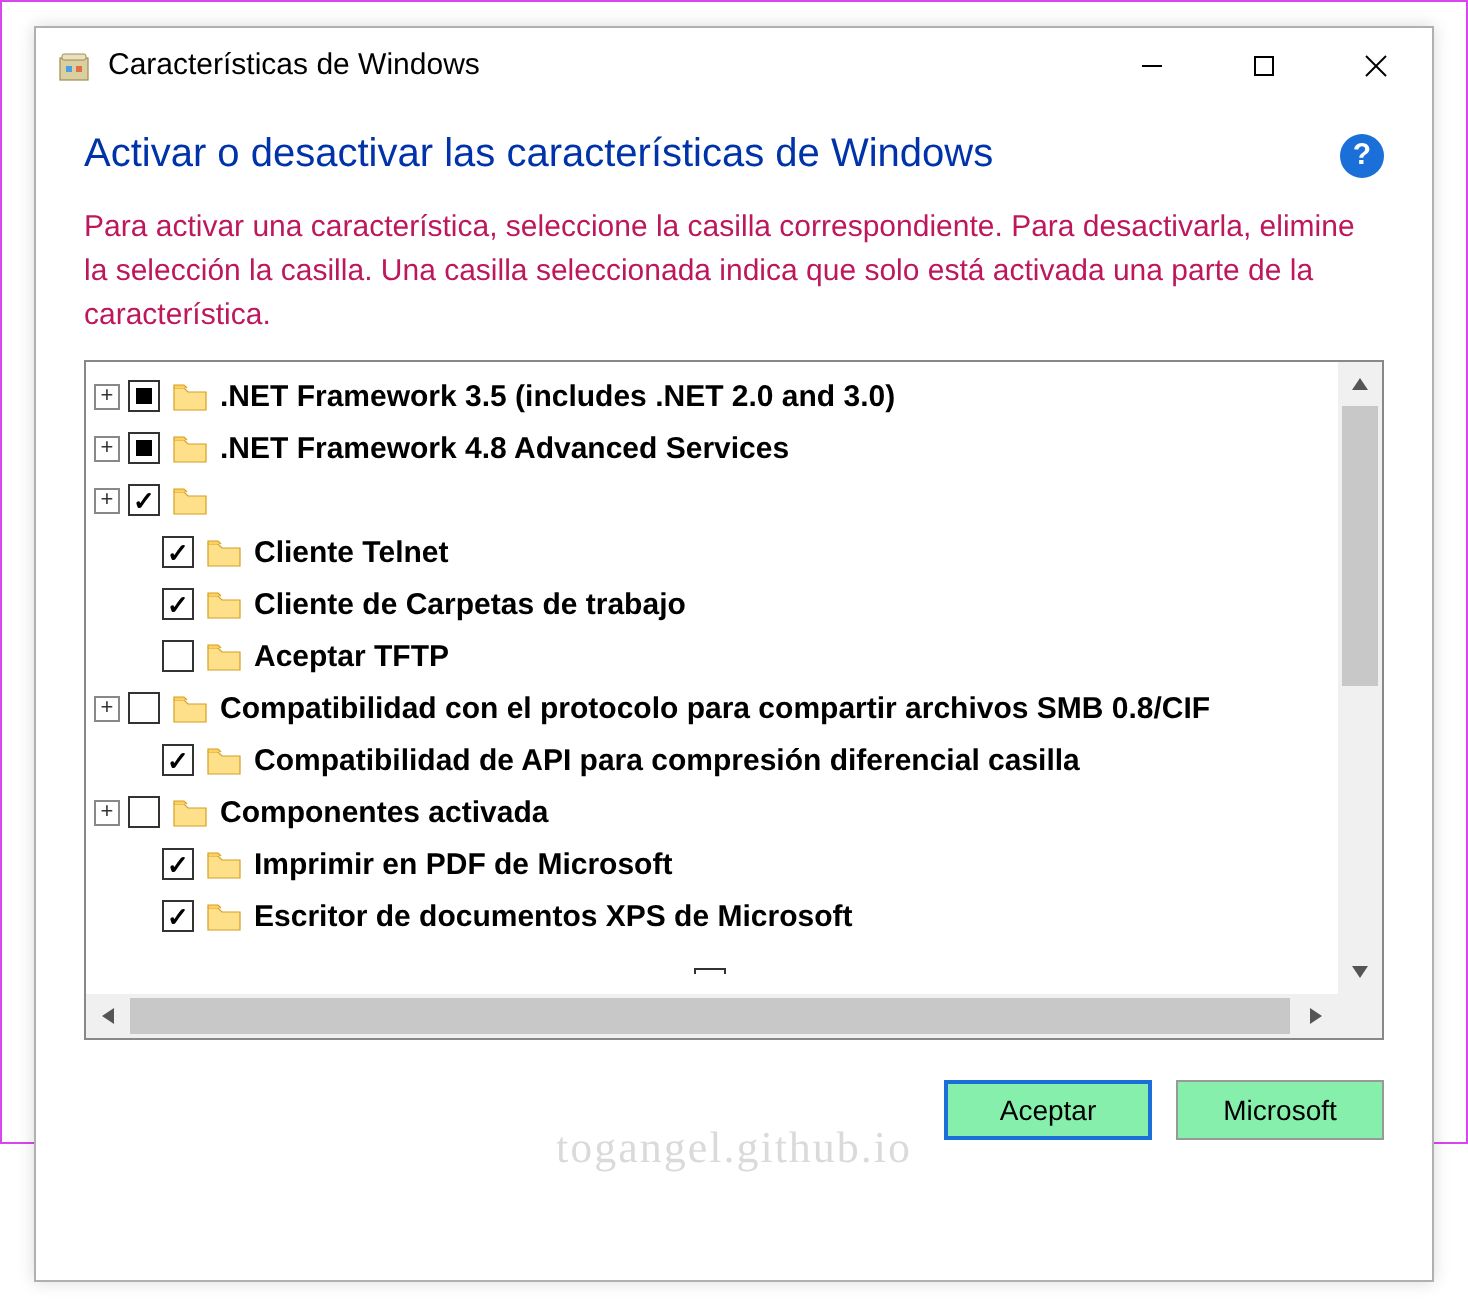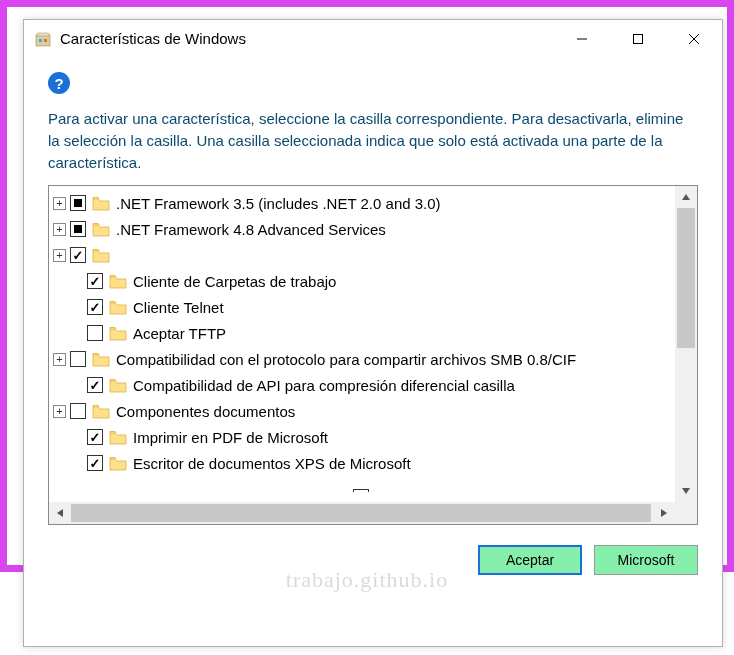--- a/index.html
+++ b/index.html
@@ -6,21 +6,21 @@
 body {
   font-family: "Segoe UI", Tahoma, sans-serif;
   font-size: 14px;
   background: #fff;
   width: 734px;
   height: 655px;
   position: relative;
   overflow: hidden;
 }
 .outer {
-  border: 7px solid #d946ef;
+  border: 1px solid #d946ef;
   width: 734px;
   height: 572px;
   position: relative;
 }
 .window {
   position: absolute;
   left: 16px;
   top: 12px;
   width: 700px;
   height: 628px;
@@ -75,21 +75,21 @@
   background: #1a6fd8;
   color: #fff;
   font-weight: bold;
   font-size: 15px;
   display: flex;
   align-items: center;
   justify-content: center;
 }
 .desc {
   font-size: 15px;
-  color: #0c4a6e;
+  color: #be185d;
   line-height: 1.45;
   margin-bottom: 12px;
 }
 .tree-wrap {
   border: 1px solid #888;
   height: 340px;
   position: relative;
   overflow: hidden;
   background: #fff;
 }
@@ -141,20 +141,21 @@
   font-weight: bold;
 }
 .folder-icon {
   width: 18px; height: 15px;
   margin-right: 6px;
   flex-shrink: 0;
 }
 .tree-label {
   font-size: 15px;
   color: #000;
+  font-weight: bold;
 }
 .indent { width: 17px; flex-shrink: 0; }
 .vscroll {
   position: absolute;
   right: 0; top: 0; bottom: 22px;
   width: 22px;
   background: #f0f0f0;
   display: flex;
   flex-direction: column;
 }
@@ -255,20 +256,21 @@
         <svg width="12" height="12">
               <line x1="1" y1="1" x2="11" y2="11" stroke="#000" stroke-width="1"></line>
               <line x1="11" y1="1" x2="1" y2="11" stroke="#000" stroke-width="1"></line>
             </svg>
       </div>
     </div>
   </div>
 
   <div class="content">
     <div class="heading">
+      <span>Activar o desactivar las características de Windows</span>
       <span class="help">?</span>
     </div>
     <div class="desc">Para activar una característica, seleccione la casilla correspondiente. Para desactivarla, elimine la selección la casilla. Una casilla seleccionada indica que solo está activada una parte de la característica.</div>
 
     <div class="tree-wrap">
       <div class="tree-scroll" id="tree-scroll">
             <div class="tree-row">
               <span class="expander">+</span>
               <span class="chk partial"></span>
               <svg class="folder-icon" viewBox="0 0 18 15">
@@ -295,31 +297,31 @@
               </svg>
             </div>
             <div class="tree-row">
               <span class="expander blank"></span>
               <span class="indent"></span>
               <span class="chk checked"></span>
               <svg class="folder-icon" viewBox="0 0 18 15">
                 <path d="M1 3 L6 3 L8 5 L17 5 L17 14 L1 14 Z" fill="#ffe08a" stroke="#d4a020" stroke-width="0.6"></path>
                 <path d="M1 3 L1 1.5 L6 1.5 L7.5 3" fill="#ffd060" stroke="#d4a020" stroke-width="0.6"></path>
               </svg>
+              <span class="tree-label">Cliente Telnet</span>
+            </div>
+            <div class="tree-row">
+              <span class="expander blank"></span>
+              <span class="indent"></span>
+              <span class="chk checked"></span>
+              <svg class="folder-icon" viewBox="0 0 18 15">
+                <path d="M1 3 L6 3 L8 5 L17 5 L17 14 L1 14 Z" fill="#ffe08a" stroke="#d4a020" stroke-width="0.6"></path>
+                <path d="M1 3 L1 1.5 L6 1.5 L7.5 3" fill="#ffd060" stroke="#d4a020" stroke-width="0.6"></path>
+              </svg>
               <span class="tree-label">Cliente de Carpetas de trabajo</span>
-            </div>
-            <div class="tree-row">
-              <span class="expander blank"></span>
-              <span class="indent"></span>
-              <span class="chk checked"></span>
-              <svg class="folder-icon" viewBox="0 0 18 15">
-                <path d="M1 3 L6 3 L8 5 L17 5 L17 14 L1 14 Z" fill="#ffe08a" stroke="#d4a020" stroke-width="0.6"></path>
-                <path d="M1 3 L1 1.5 L6 1.5 L7.5 3" fill="#ffd060" stroke="#d4a020" stroke-width="0.6"></path>
-              </svg>
-              <span class="tree-label">Cliente Telnet</span>
             </div>
             <div class="tree-row">
               <span class="expander blank"></span>
               <span class="indent"></span>
               <span class="chk unchecked"></span>
               <svg class="folder-icon" viewBox="0 0 18 15">
                 <path d="M1 3 L6 3 L8 5 L17 5 L17 14 L1 14 Z" fill="#ffe08a" stroke="#d4a020" stroke-width="0.6"></path>
                 <path d="M1 3 L1 1.5 L6 1.5 L7.5 3" fill="#ffd060" stroke="#d4a020" stroke-width="0.6"></path>
               </svg>
               <span class="tree-label">Aceptar TFTP</span>
@@ -343,21 +345,21 @@
               </svg>
               <span class="tree-label">Compatibilidad de API para compresión diferencial casilla</span>
             </div>
             <div class="tree-row">
               <span class="expander">+</span>
               <span class="chk unchecked"></span>
               <svg class="folder-icon" viewBox="0 0 18 15">
                 <path d="M1 3 L6 3 L8 5 L17 5 L17 14 L1 14 Z" fill="#ffe08a" stroke="#d4a020" stroke-width="0.6"></path>
                 <path d="M1 3 L1 1.5 L6 1.5 L7.5 3" fill="#ffd060" stroke="#d4a020" stroke-width="0.6"></path>
               </svg>
-              <span class="tree-label">Componentes documentos</span>
+              <span class="tree-label">Componentes activada</span>
             </div>
             <div class="tree-row">
               <span class="expander blank"></span>
               <span class="indent"></span>
               <span class="chk checked"></span>
               <svg class="folder-icon" viewBox="0 0 18 15">
                 <path d="M1 3 L6 3 L8 5 L17 5 L17 14 L1 14 Z" fill="#ffe08a" stroke="#d4a020" stroke-width="0.6"></path>
                 <path d="M1 3 L1 1.5 L6 1.5 L7.5 3" fill="#ffd060" stroke="#d4a020" stroke-width="0.6"></path>
               </svg>
               <span class="tree-label">Imprimir en PDF de Microsoft</span>
@@ -419,14 +421,14 @@
     </div>
   </div>
 
   <div class="btns">
     <button class="btn primary">Aceptar</button>
     <button class="btn">Microsoft</button>
   </div>
 
 </div>
 
-<div class="watermark">trabajo.github.io</div>
+<div class="watermark">togangel.github.io</div>
 </div>
 
 </body></html>

